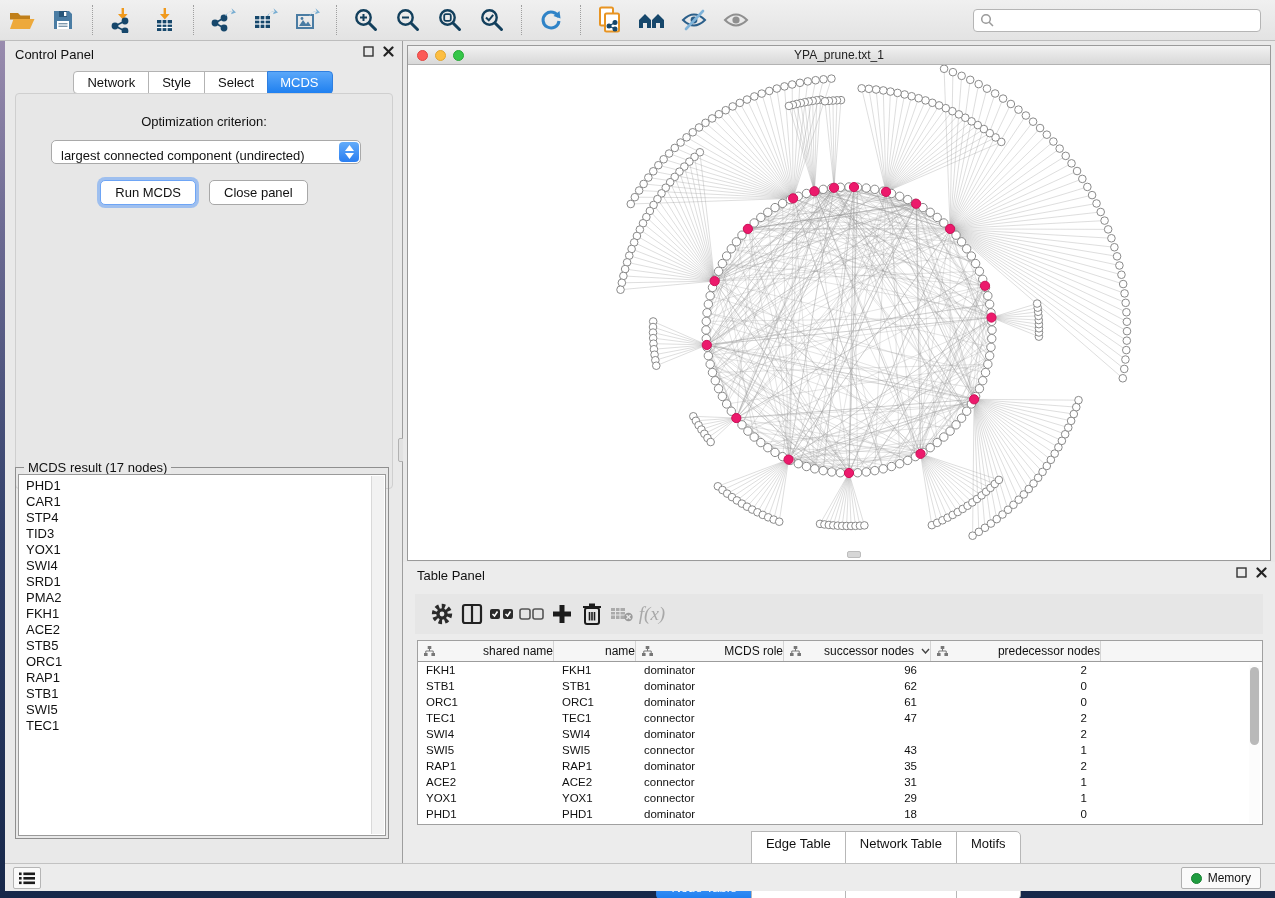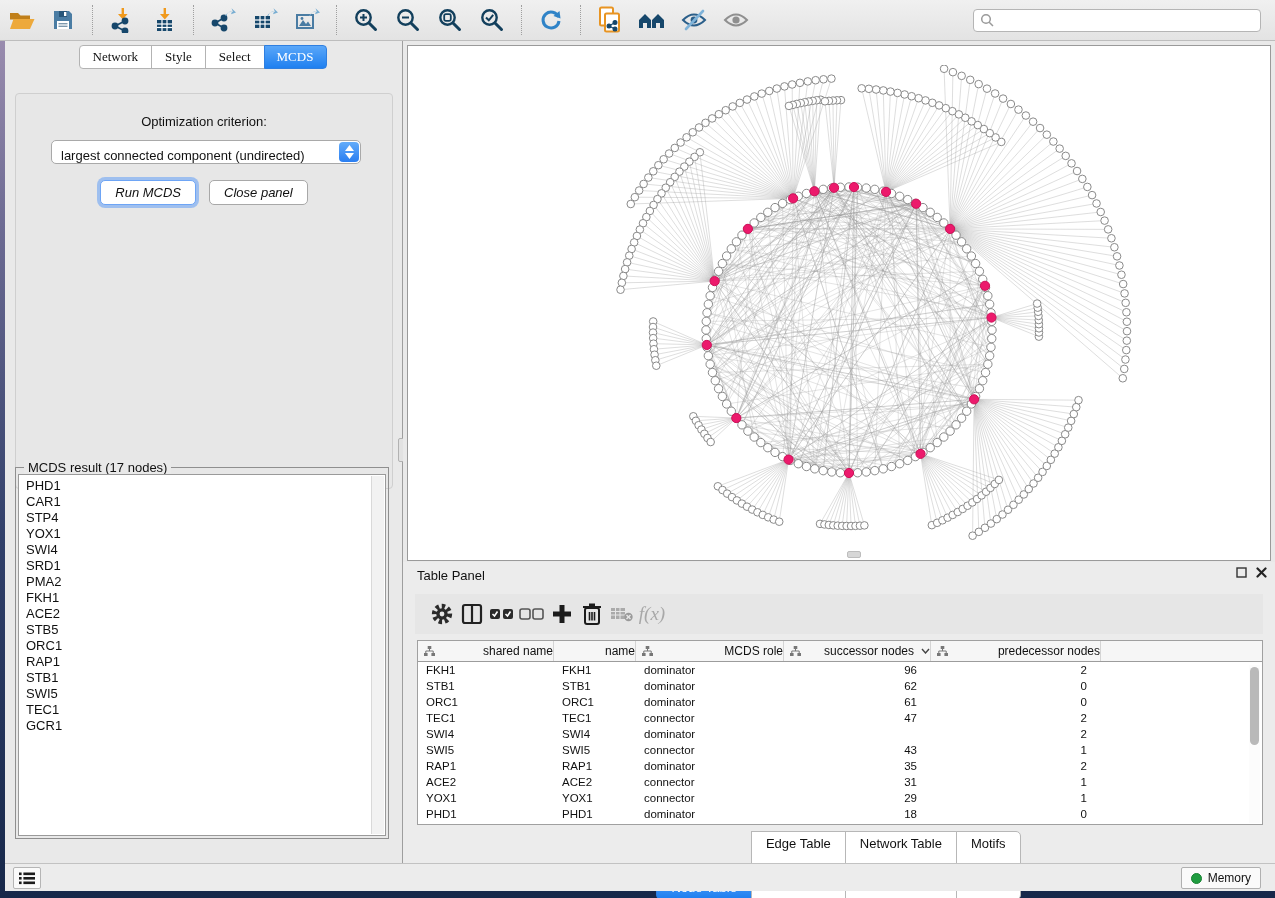--- a/index.html
+++ b/index.html
@@ -17,37 +17,37 @@
   .searchbox { position:absolute; right:14px; top:9px; width:288px; height:23px; background:#fff;
                border:1px solid #b5b5b5; border-radius:4px; display:flex; align-items:center; padding:0 6px; }
   .searchbox input { border:none; outline:none; flex:1; font-size:12px; background:transparent; }
 
   
   .left-panel { left:5px; top:41px; width:398px; height:822px; background:#e9e9e9;
                 border-right:1px solid #9e9e9e; }
   .panel-titlebar { position:relative; height:26px; display:flex; align-items:center; padding:0 10px; }
   .panel-title { font-size:13px; color:#111; }
   .win-btns { position:absolute; right:8px; top:5px; display:flex; gap:9px; align-items:center; }
-  .tabs-row { display:flex; justify-content:center; margin-top:4px;font-family:Liberation Serif, serif; }
+  .tabs-row { display:flex; justify-content:center; margin-top:4px; }
   .tab { font-size:13px; padding:3px 13px; background:#fff; border:1px solid #b3b3b3; margin-left:-1px; color:#111; }
   .tab:first-child { border-radius:4px 0 0 4px; }
   .tab:last-child { border-radius:0 4px 4px 0;padding-left:12px; }
   .tab.active { background:linear-gradient(#5aa7f9,#1f80f0); color:#fff; border-color:#2f7fe0; }
   .cp-body { position:absolute; left:10px; top:52px; width:378px; height:396px;
              background:#e7e7e7; border:1px solid #cfcfcf; border-radius:4px; }
   .opt-label { text-align:center; margin-top:20px; font-size:13px; color:#111; }
   .dropdown { position:absolute; left:35px; top:46px; width:310px; height:24px; background:#fff;
               border:1px solid #a9a9a9; border-radius:5px; font-size:13px; color:#111;
               display:flex; align-items:flex-end; padding-left:9px; }
   .dd-stepper { position:absolute; right:1px; top:1px; bottom:1px; width:20px; border-radius:4px;
                 background:linear-gradient(#63acfa,#2a7ef1); display:flex; flex-direction:column;
                 align-items:center; justify-content:center; gap:2px; }
   .btn-row { position:absolute; left:0; top:86px; width:100%; display:flex; justify-content:center; gap:13px; }
   .cp-btn { font-size:13px; color:#111; background:#fff; border:1px solid #a8a8a8; border-radius:5px;
-            padding:4px 14px;font-style:italic; }
+            padding:4px 14px; }
   .cp-btn.focused { box-shadow:0 0 0 3px rgba(110,165,245,.6); border-color:#6ea5f5; }
 
   .result-group { position:absolute; left:10px; top:426px; width:374px; height:372px;
                   border:1px solid #8f8f8f; }
   .result-legend { position:absolute; left:8px; top:-8px; background:#e9e9e9; padding:0 4px;
                    font-size:13px; color:#111; }
   .result-list { position:absolute; left:2px; top:6px; right:2px; bottom:2px; background:#fff;
                  border:1px solid #9a9a9a; overflow:hidden; padding:3px 0 0 7px; }
   .result-item { font-size:13px; line-height:16px; color:#111; }
   .result-scroll { position:absolute; right:1px; top:1px; bottom:1px; width:13px; background:#f2f2f2;
@@ -258,20 +258,32 @@
   <span class="searchbox">
     <svg width="15" height="15" viewBox="0 0 15 15">
       <circle cx="6" cy="6" r="4.3" fill="none" stroke="#9a9a9a" stroke-width="1.5"></circle>
       <line x1="9.2" y1="9.2" x2="13" y2="13" stroke="#9a9a9a" stroke-width="1.5"></line>
     </svg>
     <input type="text" placeholder="" style="">
   </span>
 </div>
 
 <div class="abs left-panel">
+  <div class="panel-titlebar">
+    <span class="panel-title">Control Panel</span>
+    <span class="win-btns">
+      <svg width="11" height="11" viewBox="0 0 11 11">
+        <rect x="1" y="1" width="9" height="9" fill="none" stroke="#333" stroke-width="1.4"></rect>
+      </svg>
+      <svg width="11" height="11" viewBox="0 0 11 11">
+        <line x1="1.5" y1="1.5" x2="9.5" y2="9.5" stroke="#222" stroke-width="2.2" stroke-linecap="round"></line>
+        <line x1="9.5" y1="1.5" x2="1.5" y2="9.5" stroke="#222" stroke-width="2.2" stroke-linecap="round"></line>
+      </svg>
+    </span>
+  </div>
   <div class="tabs-row">
       <span class="tab">Network</span>
       <span class="tab">Style</span>
       <span class="tab">Select</span>
       <span class="tab active">MCDS</span>
     </div>
 
   <div class="cp-body">
     <div class="opt-label">Optimization criterion:</div>
     <div class="dropdown">
@@ -291,43 +303,51 @@
     </div>
   </div>
 
   <div class="result-group">
     <span class="result-legend">MCDS result (17 nodes)</span>
     <div class="result-list">
       <div>
           <div class="result-item">PHD1</div>
           <div class="result-item">CAR1</div>
           <div class="result-item">STP4</div>
+          <div class="result-item">TID3</div>
           <div class="result-item">YOX1</div>
           <div class="result-item">SWI4</div>
           <div class="result-item">SRD1</div>
           <div class="result-item">PMA2</div>
           <div class="result-item">FKH1</div>
           <div class="result-item">ACE2</div>
           <div class="result-item">STB5</div>
           <div class="result-item">ORC1</div>
           <div class="result-item">RAP1</div>
           <div class="result-item">STB1</div>
           <div class="result-item">SWI5</div>
           <div class="result-item">TEC1</div>
-          <div class="result-item">GCR1</div>
         </div>
       <div class="result-scroll"></div>
     </div>
   </div>
 </div>
 <div class="abs vsplit-handle"></div>
 
 <div class="abs right-region">
 
   <div class="net-window">
+    <div class="net-titlebar">
+      <span class="traffic">
+        <span class="tl" style="background:#fc5b57;border:1px solid #e14642;"></span>
+        <span class="tl" style="background:#fdbe41;border:1px solid #e0a631;"></span>
+        <span class="tl" style="background:#35c648;border:1px solid #27a938;"></span>
+      </span>
+      <span class="net-title">YPA_prune.txt_1</span>
+    </div>
     <div class="net-canvas">
       <svg width="864" height="497" viewBox="0 0 864 497">
           <g stroke="#9a9a9a" stroke-width="0.6" stroke-opacity="0.45" fill="none">
             <line x1="581.6576466934416" y1="290.77647040738844" x2="390.29150115291736" y2="398.7073227040143"></line>
             <line x1="299.0426310039783" y1="282.2367452765112" x2="323.31330717720715" y2="183.76674121744472"></line>
             <line x1="302.1553201080746" y1="230.7778600068792" x2="458.2367452765112" y2="123.04263100397827"></line>
             <line x1="304.47491608927794" y1="307.542936701294" x2="415.22352959261156" y2="405.65764669344156"></line>
             <line x1="441" y1="122" x2="522.2332587825553" y2="147.31330717720712"></line>
             <line x1="449.63412513138684" y1="407.73910425393444" x2="298.26089574606556" y2="273.63412513138684"></line>
             <line x1="491.7084988470826" y1="131.29267729598567" x2="346.17345987156625" y2="157.96296301153257"></line>

